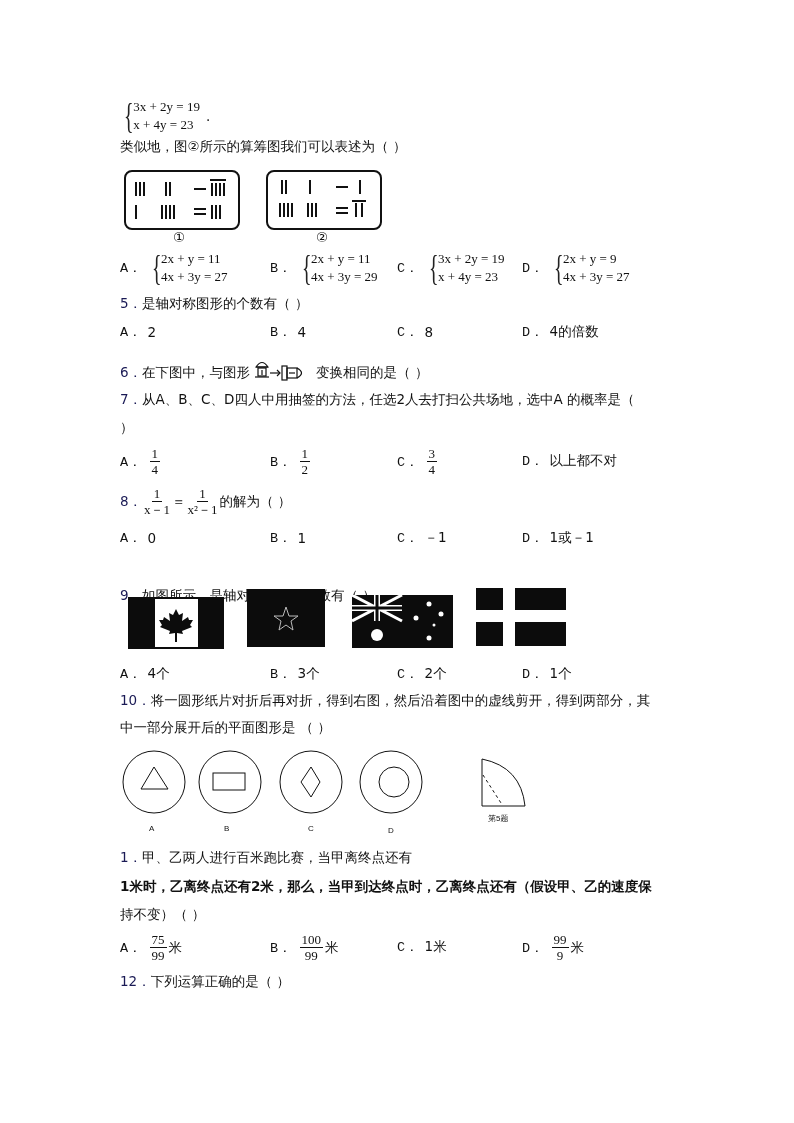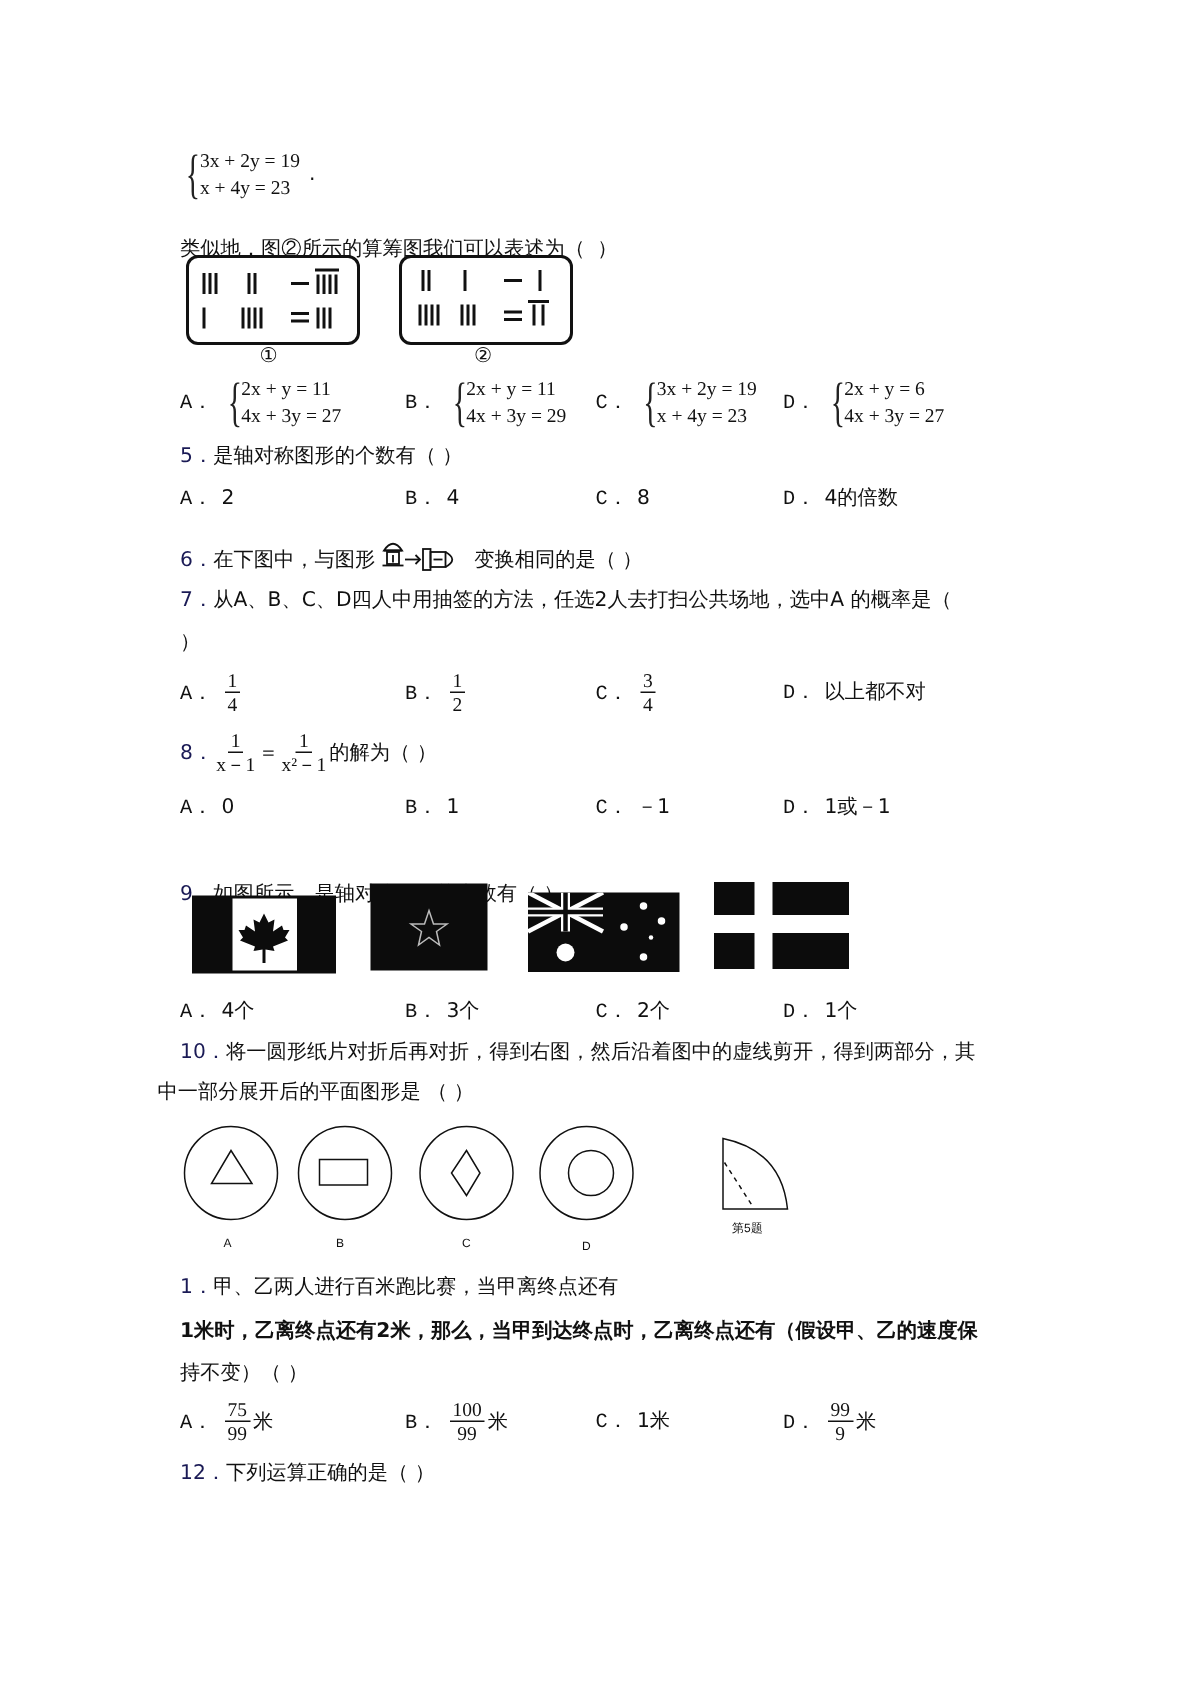--- a/index.html
+++ b/index.html
@@ -23,21 +23,21 @@
 <div class="abs" style="left:120px;top:98px;display:flex;align-items:center;">
   <span class="sys">
     <span class="brace">{</span>
     <span class="eqs">
       <span>3x + 2y = 19</span>
       <span>x + 4y = 23</span>
     </span>
   </span>
   <span style="margin-left:6px;">.</span>
 </div>
-<div class="abs" style="left:120px;top:157px;font-family:Liberation Mono, monospace;">类似地，图②所示的算筹图我们可以表述为（    ）</div>
+<div class="abs" style="left:120px;top:138px;">类似地，图②所示的算筹图我们可以表述为（    ）</div>
 
 <div class="rodbox" style="left:124px;top:170px;width:112px;height:56px;">
   <svg width="112" height="56">
     <g stroke="#111" stroke-width="2">
       <line x1="10" y1="10" x2="10" y2="24"></line>
         <line x1="14" y1="10" x2="14" y2="24"></line>
         <line x1="18" y1="10" x2="18" y2="24"></line>
       <line x1="40" y1="10" x2="40" y2="24"></line>
         <line x1="44" y1="10" x2="44" y2="24"></line>
       <line x1="68" y1="17" x2="80" y2="17"></line>
@@ -114,21 +114,21 @@
         <span>3x + 2y = 19</span>
         <span>x + 4y = 23</span>
       </span>
     </span>
 </div>
 <div class="opt" style="left:522px;top:250px;">
   <span class="lbl">D．</span>
   <span class="sys">
       <span class="brace">{</span>
       <span class="eqs">
-        <span>2x + y = 6</span>
+        <span>2x + y = 9</span>
         <span>4x + 3y = 27</span>
       </span>
     </span>
 </div>
 
 <div class="abs" style="left:120px;top:295px;">
   <span class="qnum">5．</span><span>是轴对称图形的个数有（    ）</span>
 </div>
 <div class="opt" style="left:120px;top:323px;">
     <span class="lbl">A．</span>
@@ -286,21 +286,21 @@
     <span>2个</span>
   </div>
 <div class="opt" style="left:522px;top:665px;">
     <span class="lbl">D．</span>
     <span>1个</span>
   </div>
 
 <div class="abs" style="left:120px;top:692px;">
   <span class="qnum">10．</span><span>将一圆形纸片对折后再对折，得到右图，然后沿着图中的虚线剪开，得到两部分，其</span>
 </div>
-<div class="abs" style="left:105px;top:719px;">中一部分展开后的平面图形是 （    ）</div>
+<div class="abs" style="left:120px;top:719px;">中一部分展开后的平面图形是 （    ）</div>
 
 <svg class="abs" style="left:115px;top:745px;" width="420" height="95">
   <g fill="none" stroke="#111" stroke-width="1">
     <circle cx="39" cy="37" r="31"></circle>
     <polygon points="39,22 53,44 26,44"></polygon>
     <circle cx="115" cy="37" r="31"></circle>
     <rect x="98" y="28" width="32" height="17"></rect>
     <circle cx="196" cy="37" r="31"></circle>
     <polygon points="196,22 205,37 196,52 186,37"></polygon>
     <circle cx="276" cy="37" r="31"></circle>

